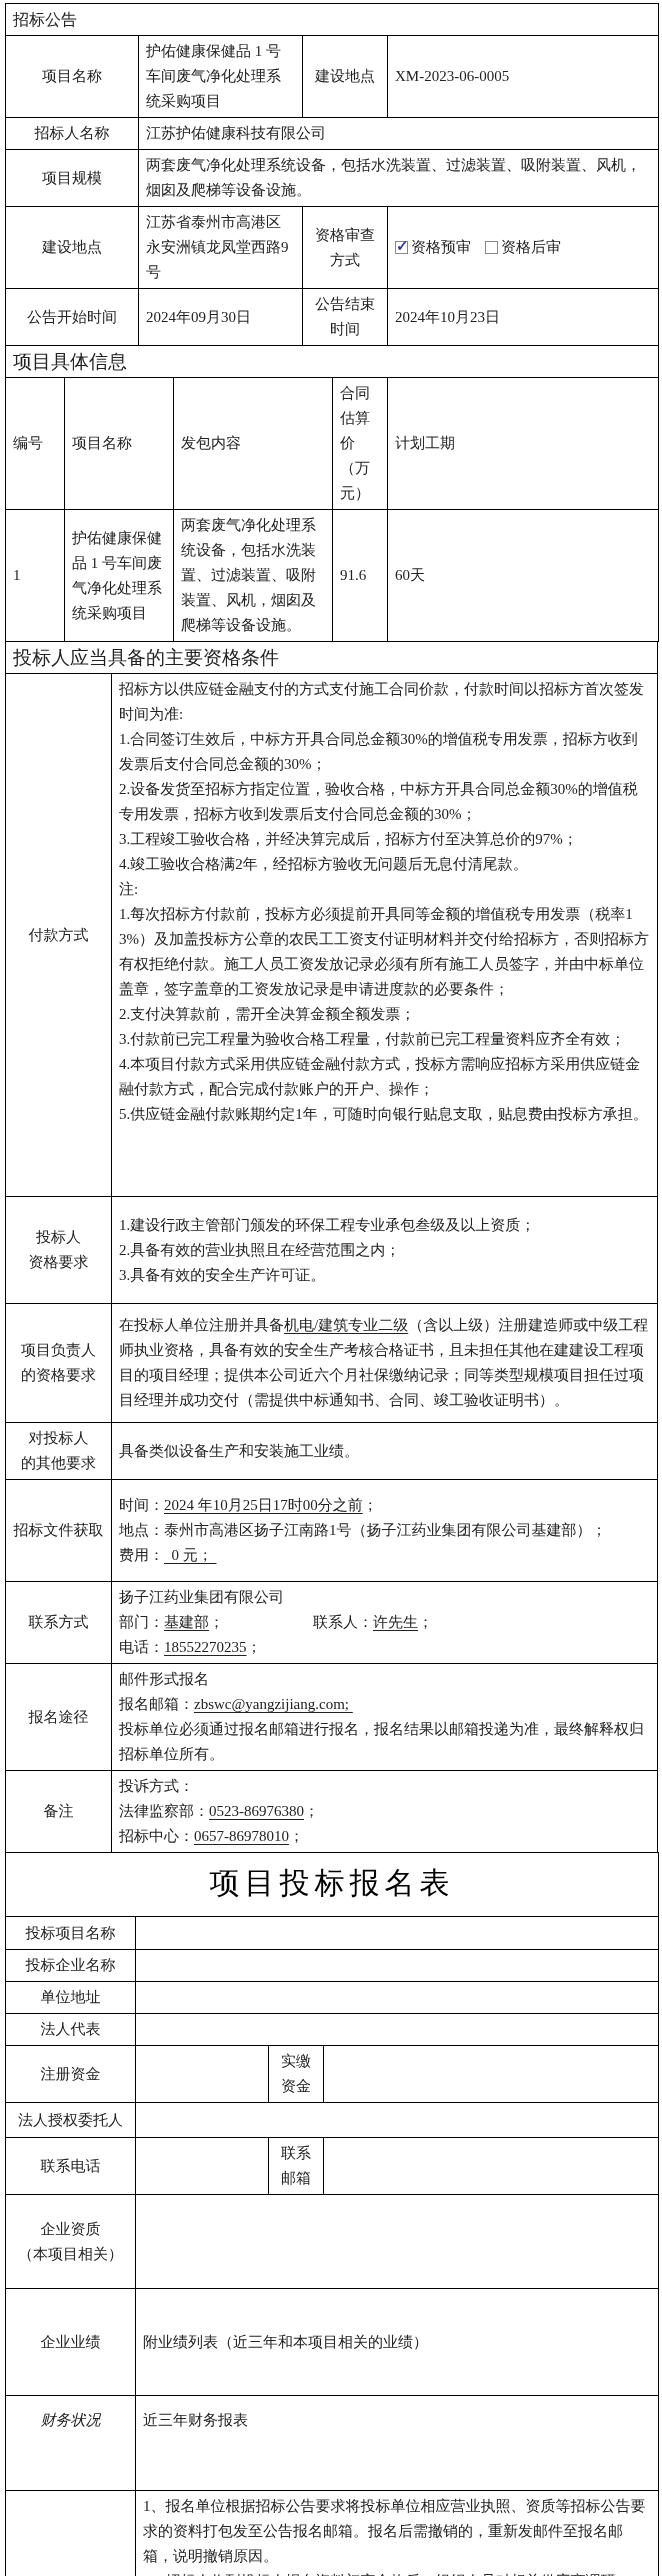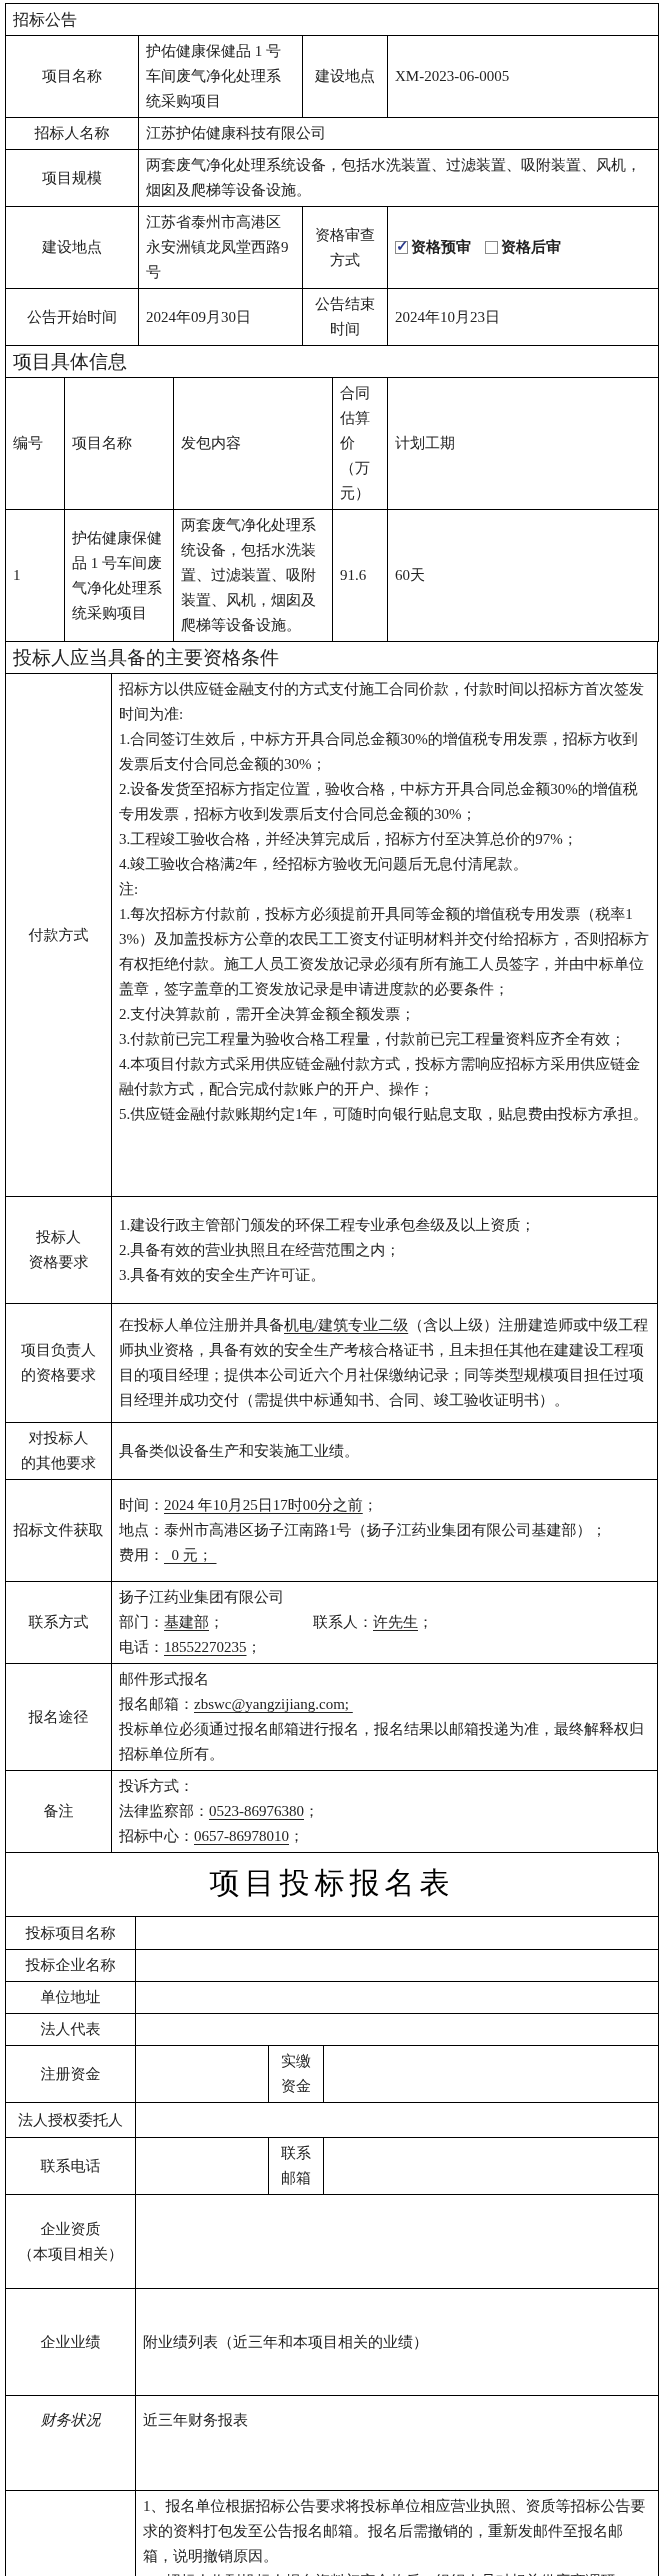--- a/index.html
+++ b/index.html
@@ -12,21 +12,21 @@
   .pre { white-space:pre-line;margin-top:36px; }
   .lbl { text-align:center; }
   .top { vertical-align:top; }
   .u { text-decoration:underline; text-underline-offset:3px; }
   .b { font-weight:normal; }
   .doc-title { font-size:16px; }
   .section-hd { font-size:19px; }
   .big-title td { font-size:30px; letter-spacing:5px; text-align:center; padding:12px 4px 16px 4px; color:#000000; }
   .cb { display:inline-block; width:13px; height:13px; border:1px solid #888888; background:#ffffff; margin-right:3px; vertical-align:-2px; position:relative; box-sizing:border-box; }
   .cb.checked::after { content:"\2713"; position:absolute; left:0px; top:-8px; font-size:15px; font-weight:bold; color:#2b3a8c; }
-  .opt { margin-right:14px; white-space:nowrap;font-weight:bold; }
+  .opt { margin-right:14px; white-space:nowrap; }
   .gap { display:inline-block; width:89px; }
 </style>
 </head>
 <body>
 
 <div class="page">
 
   <table>
     <colgroup>
         <col style="width:133px">

